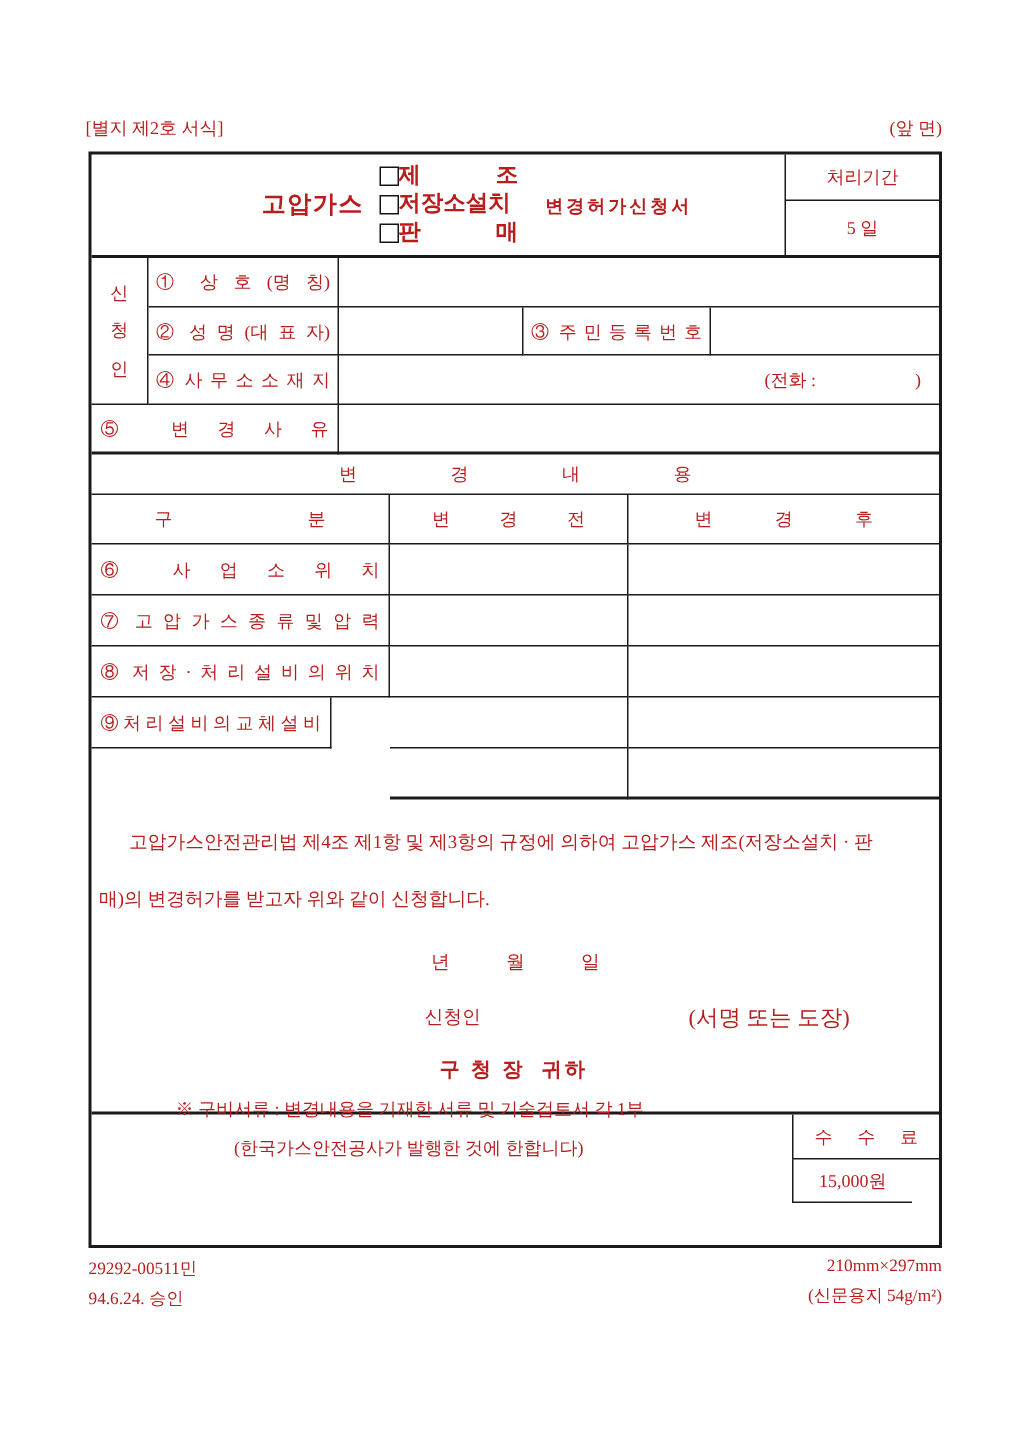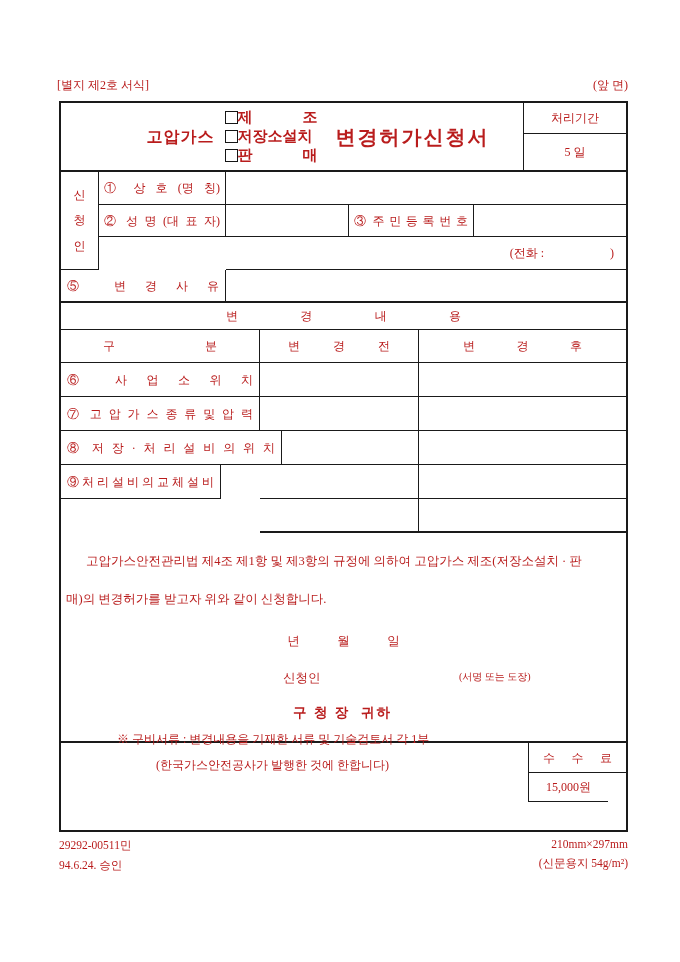--- a/index.html
+++ b/index.html
@@ -14,33 +14,33 @@
   .bl{border-left:1px solid #1a1a1a;}
   .bb{border-bottom:1px solid #1a1a1a;}
   .bb2{border-bottom:2px solid #1a1a1a;}
   .center{justify-content:center;}
   .just{flex:1;text-align:justify;text-align-last:justify;}
   .pre{white-space:pre;}
   
   .title-flex{display:flex;align-items:center;justify-content:center;gap:10px;
               width:100%;height:100%;padding-left:52px;box-sizing:border-box;}
   .title-prefix{font-size:16px;font-weight:bold;letter-spacing:1px;}
-  .title-suffix{font-size:20px;font-weight:bold;letter-spacing:2px;margin-left:8px;}
+  .title-suffix{font-size:12px;font-weight:bold;letter-spacing:2px;margin-left:8px;}
   .opts{display:flex;flex-direction:column;gap:4px;}
   .opt{display:flex;align-items:center;gap:0;}
   .cbx{width:11px;height:11px;border:1.5px solid #151515;background:#fff;flex:none;}
   .opt-label{width:80px;font-weight:bold;font-size:15px;text-align:justify;text-align-last:justify;}
   
   .vgroup{flex-direction:column;justify-content:space-around;padding:10px 0;}
   
   .stmt-line{position:absolute;left:5px;right:4px;font-size:12.5px;line-height:1.3;}
   .date-line{position:absolute;top:102px;left:0;width:100%;text-align:center;
              white-space:pre;font-size:12.5px;}
   .sign-applicant{position:absolute;top:139px;left:222px;font-size:12.5px;}
-  .sign-note{position:absolute;top:139px;left:398px;font-size:10px;}
+  .sign-note{position:absolute;top:139px;left:398px;font-size:15px;}
   .recipient{position:absolute;top:173px;left:232px;font-size:13.5px;font-weight:bold;
              letter-spacing:2px;white-space:pre;}
   .note1{position:absolute;top:27px;left:24px;font-size:12px;}
   .note2{position:absolute;top:53px;left:63px;font-size:12px;}
   .hdr-label{position:absolute;font-size:12px;}
   .ftr{position:absolute;font-size:11.5px;}
   .ftr-r{}
 </style>
 </head>
 <body>
@@ -92,20 +92,23 @@
 
     <div class="cell br bb" style="left:38px;top:102px;width:127px;height:32px;padding:0 5px;">
       <span class="just">② 성 명 (대 표 자)</span>
     </div>
     <div class="cell br bb" style="left:165px;top:102px;width:123px;height:32px;"></div>
     <div class="cell br bb" style="left:288px;top:102px;width:125px;height:32px;padding:0 5px;">
       <span class="just">③ 주 민 등 록 번 호</span>
     </div>
     <div class="cell bb" style="left:413px;top:102px;width:152px;height:32px;"></div>
 
+    <div class="cell br bb" style="left:38px;top:134px;width:127px;height:33px;padding:0 5px;">
+      <span class="just">④ 사 무 소 소 재 지</span>
+    </div>
     <div class="cell bb" style="left:165px;top:134px;width:400px;height:33px;justify-content:flex-end;padding-right:12px;">
       <span class="pre">(전화 :                      )</span>
     </div>
 
     <div class="cell br bb2" style="left:0;top:167px;width:165px;height:33px;padding:0 6px;">
       <span class="just">⑤ 변 경 사 유</span>
     </div>
     <div class="cell bb2" style="left:165px;top:167px;width:400px;height:33px;"></div>
 
     <div class="cell bb center" style="left:0;top:200px;width:565px;height:27px;">
@@ -127,21 +130,21 @@
     </div>
     <div class="cell br bb" style="left:199px;top:260px;width:159px;height:34px;"></div>
     <div class="cell bb" style="left:358px;top:260px;width:207px;height:34px;"></div>
 
     <div class="cell br bb" style="left:0;top:294px;width:199px;height:34px;padding:0 6px;">
       <span class="just">⑦ 고 압 가 스 종 류 및 압 력</span>
     </div>
     <div class="cell br bb" style="left:199px;top:294px;width:159px;height:34px;"></div>
     <div class="cell bb" style="left:358px;top:294px;width:207px;height:34px;"></div>
 
-    <div class="cell br bb" style="left:0;top:328px;width:221px;height:34px;padding:0 6px;">
+    <div class="cell br bb" style="left:0;top:328px;width:199px;height:34px;padding:0 6px;">
       <span class="just">⑧ 저 장 · 처 리 설 비 의 위 치</span>
     </div>
     <div class="cell br bb" style="left:199px;top:328px;width:159px;height:34px;"></div>
     <div class="cell bb" style="left:358px;top:328px;width:207px;height:34px;"></div>
 
     <div class="cell br bb" style="left:0;top:362px;width:160px;height:34px;padding:0 6px;">
       <span class="just">⑨ 처 리 설 비 의 교 체 설 비</span>
     </div>
     <div class="cell br bb" style="left:199px;top:362px;width:159px;height:34px;"></div>
     <div class="cell bb" style="left:358px;top:362px;width:207px;height:34px;"></div>

